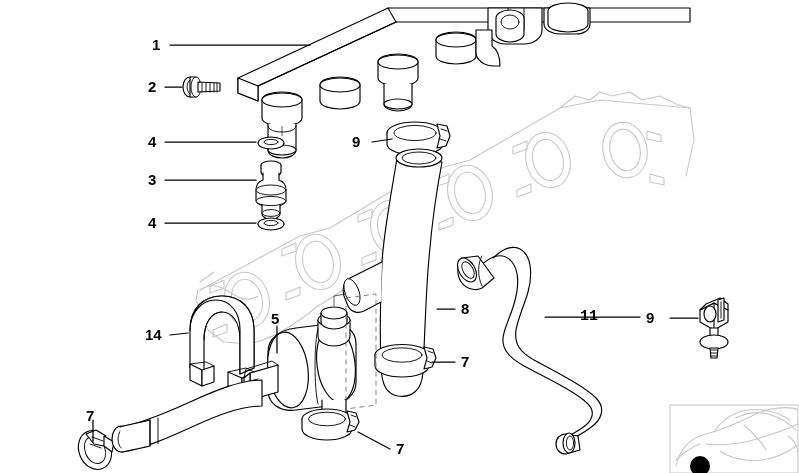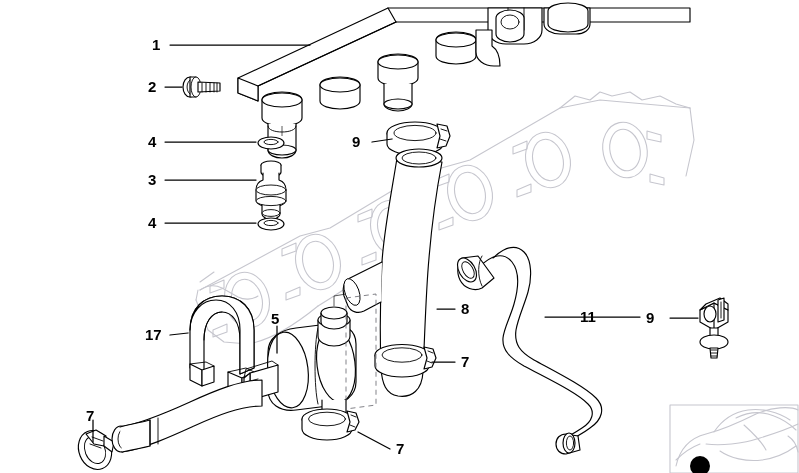--- a/index.html
+++ b/index.html
@@ -369,22 +369,22 @@
     </g>
 
   </svg>
 
   <div class="callout-label" style="left:152px; top:37px;">1</div>
   <div class="callout-label" style="left:148px; top:79px;">2</div>
   <div class="callout-label" style="left:148px; top:134px;">4</div>
   <div class="callout-label" style="left:148px; top:172px;">3</div>
   <div class="callout-label" style="left:148px; top:215px;">4</div>
   <div class="callout-label" style="left:352px; top:134px;">9</div>
-  <div class="callout-label" style="left:145px; top:327px;">17</div>
+  <div class="callout-label" style="left:145px; top:327px;">14</div>
   <div class="callout-label" style="left:271px; top:311px;">5</div>
   <div class="callout-label" style="left:461px; top:301px;">8</div>
   <div class="callout-label" style="left:646px; top:310px;">9</div>
-  <div class="callout-label" style="left:580px; top:309px;">11</div>
+  <div class="callout-label" style="left:580px; top:309px;font-family:Liberation Mono, monospace;">11</div>
   <div class="callout-label" style="left:461px; top:354px;">7</div>
   <div class="callout-label" style="left:86px;  top:408px;">7</div>
   <div class="callout-label" style="left:396px; top:441px;">7</div>
 
 </div>
 
 </body></html>

